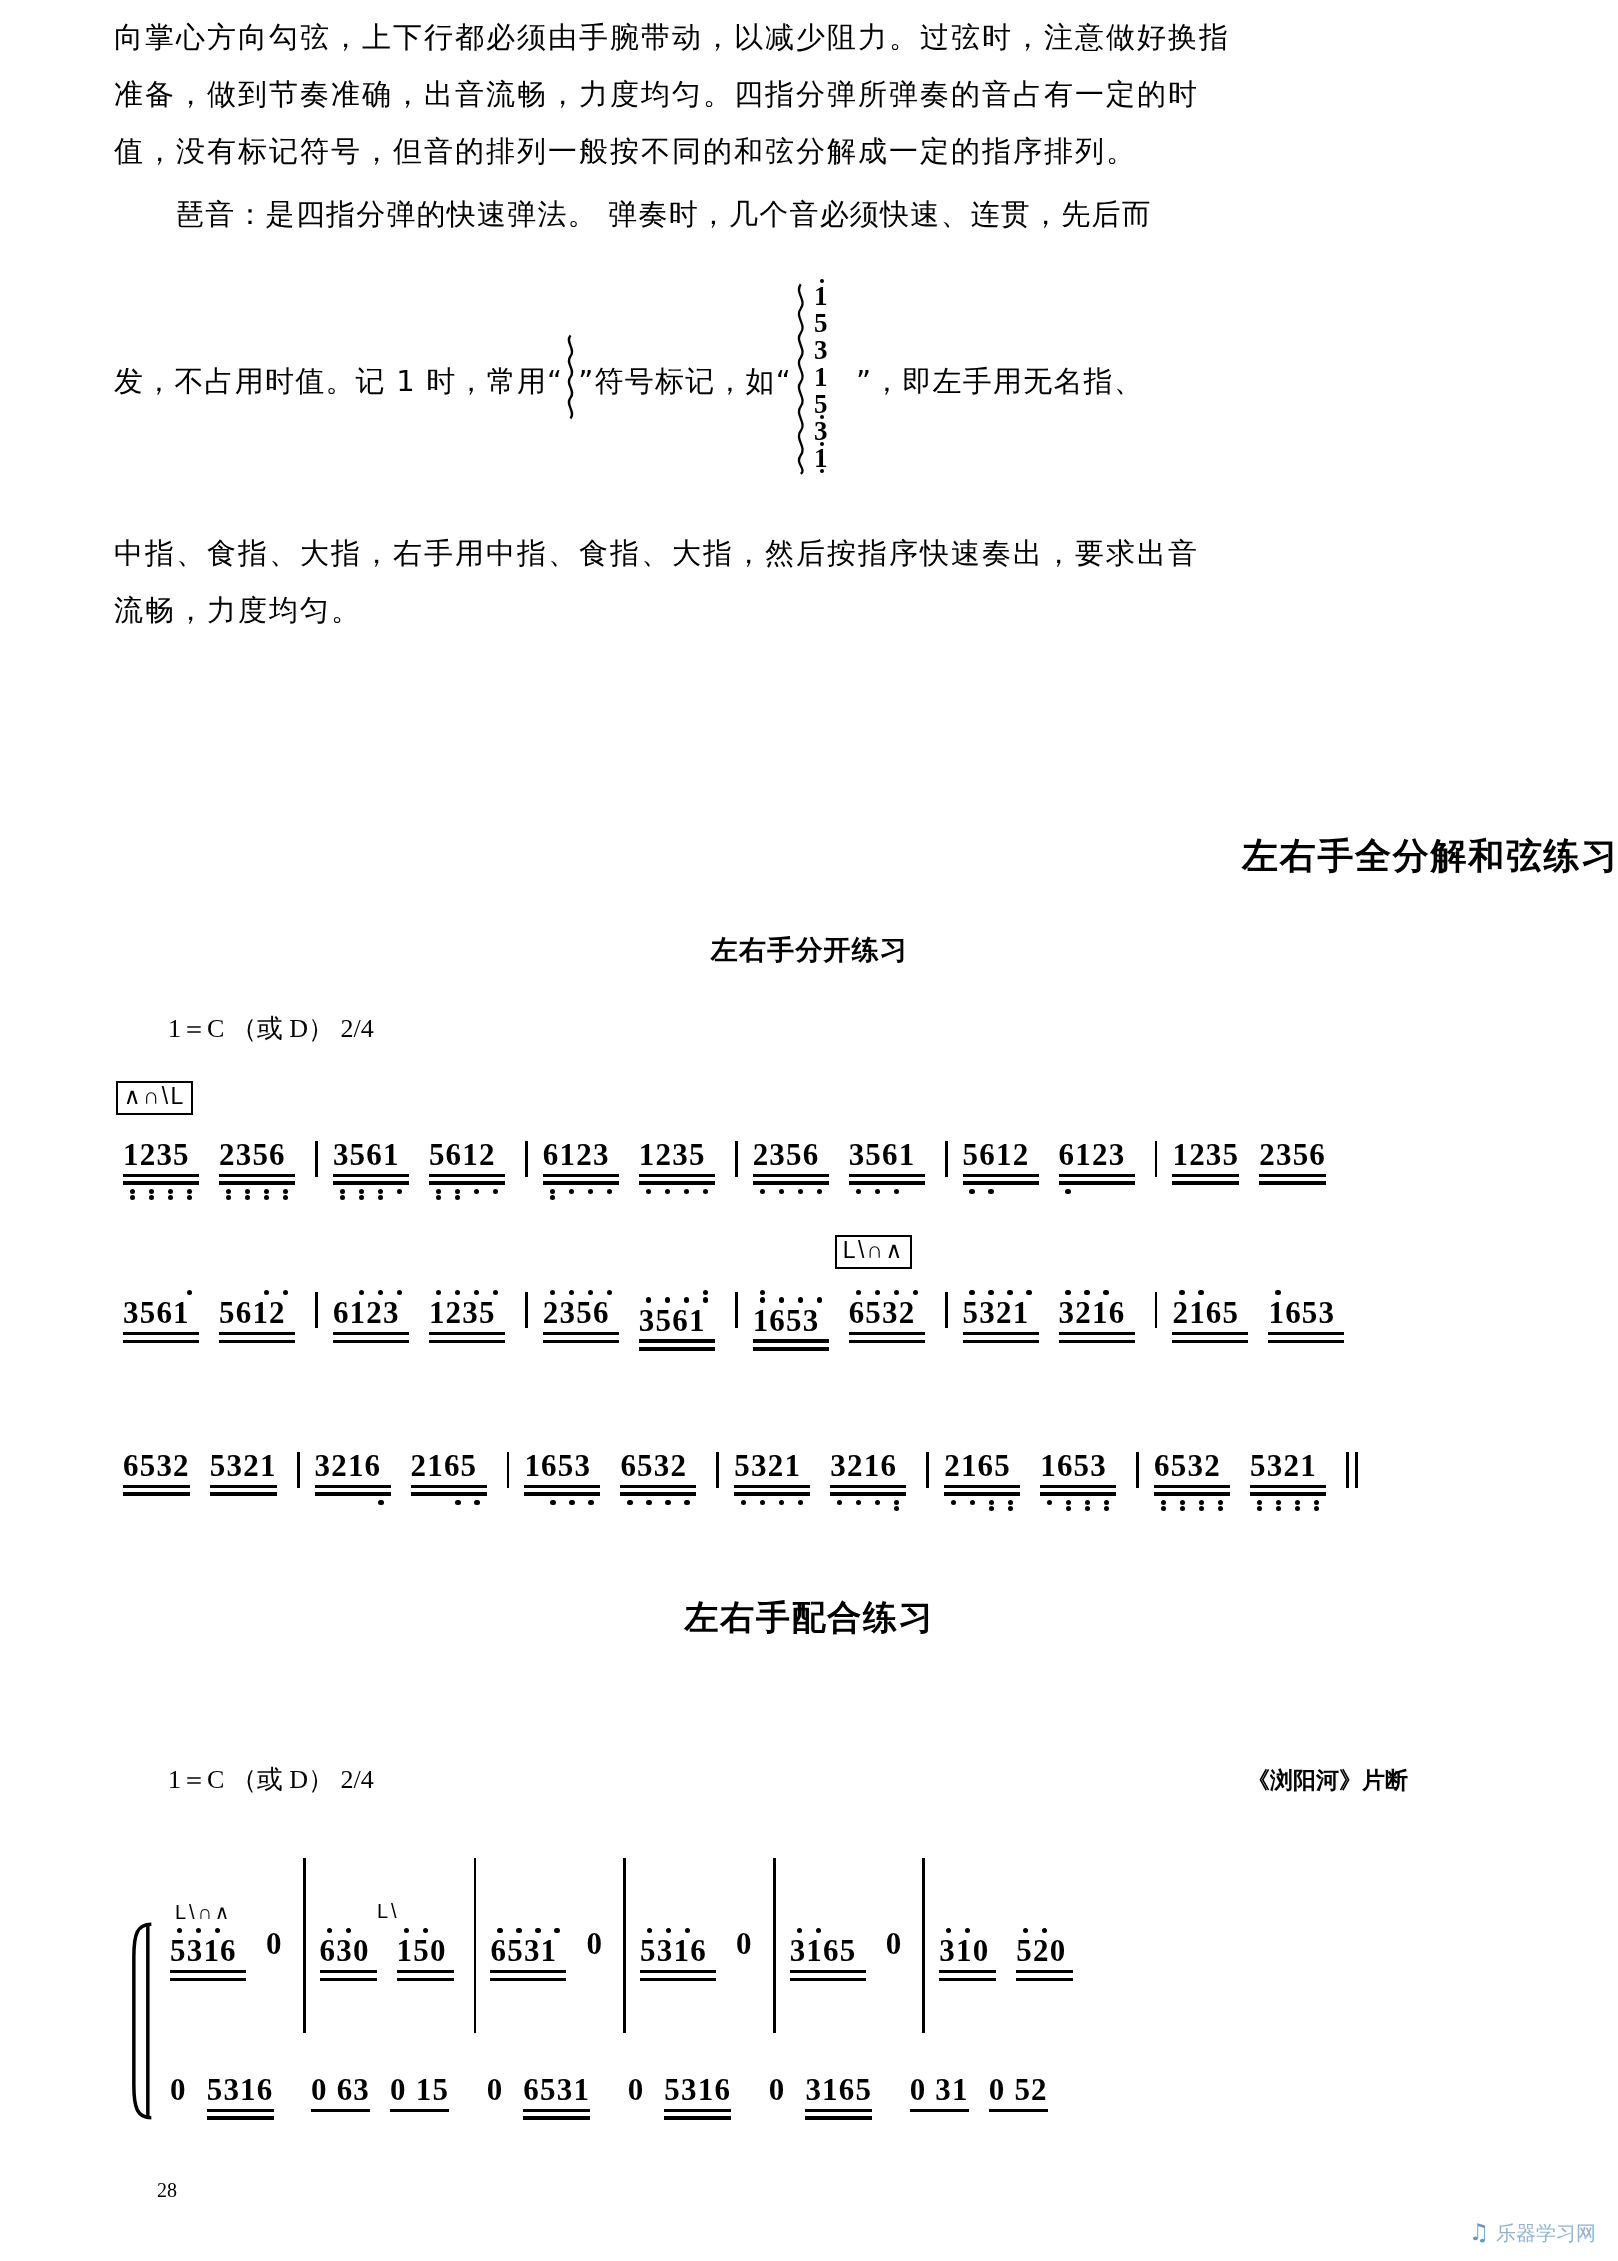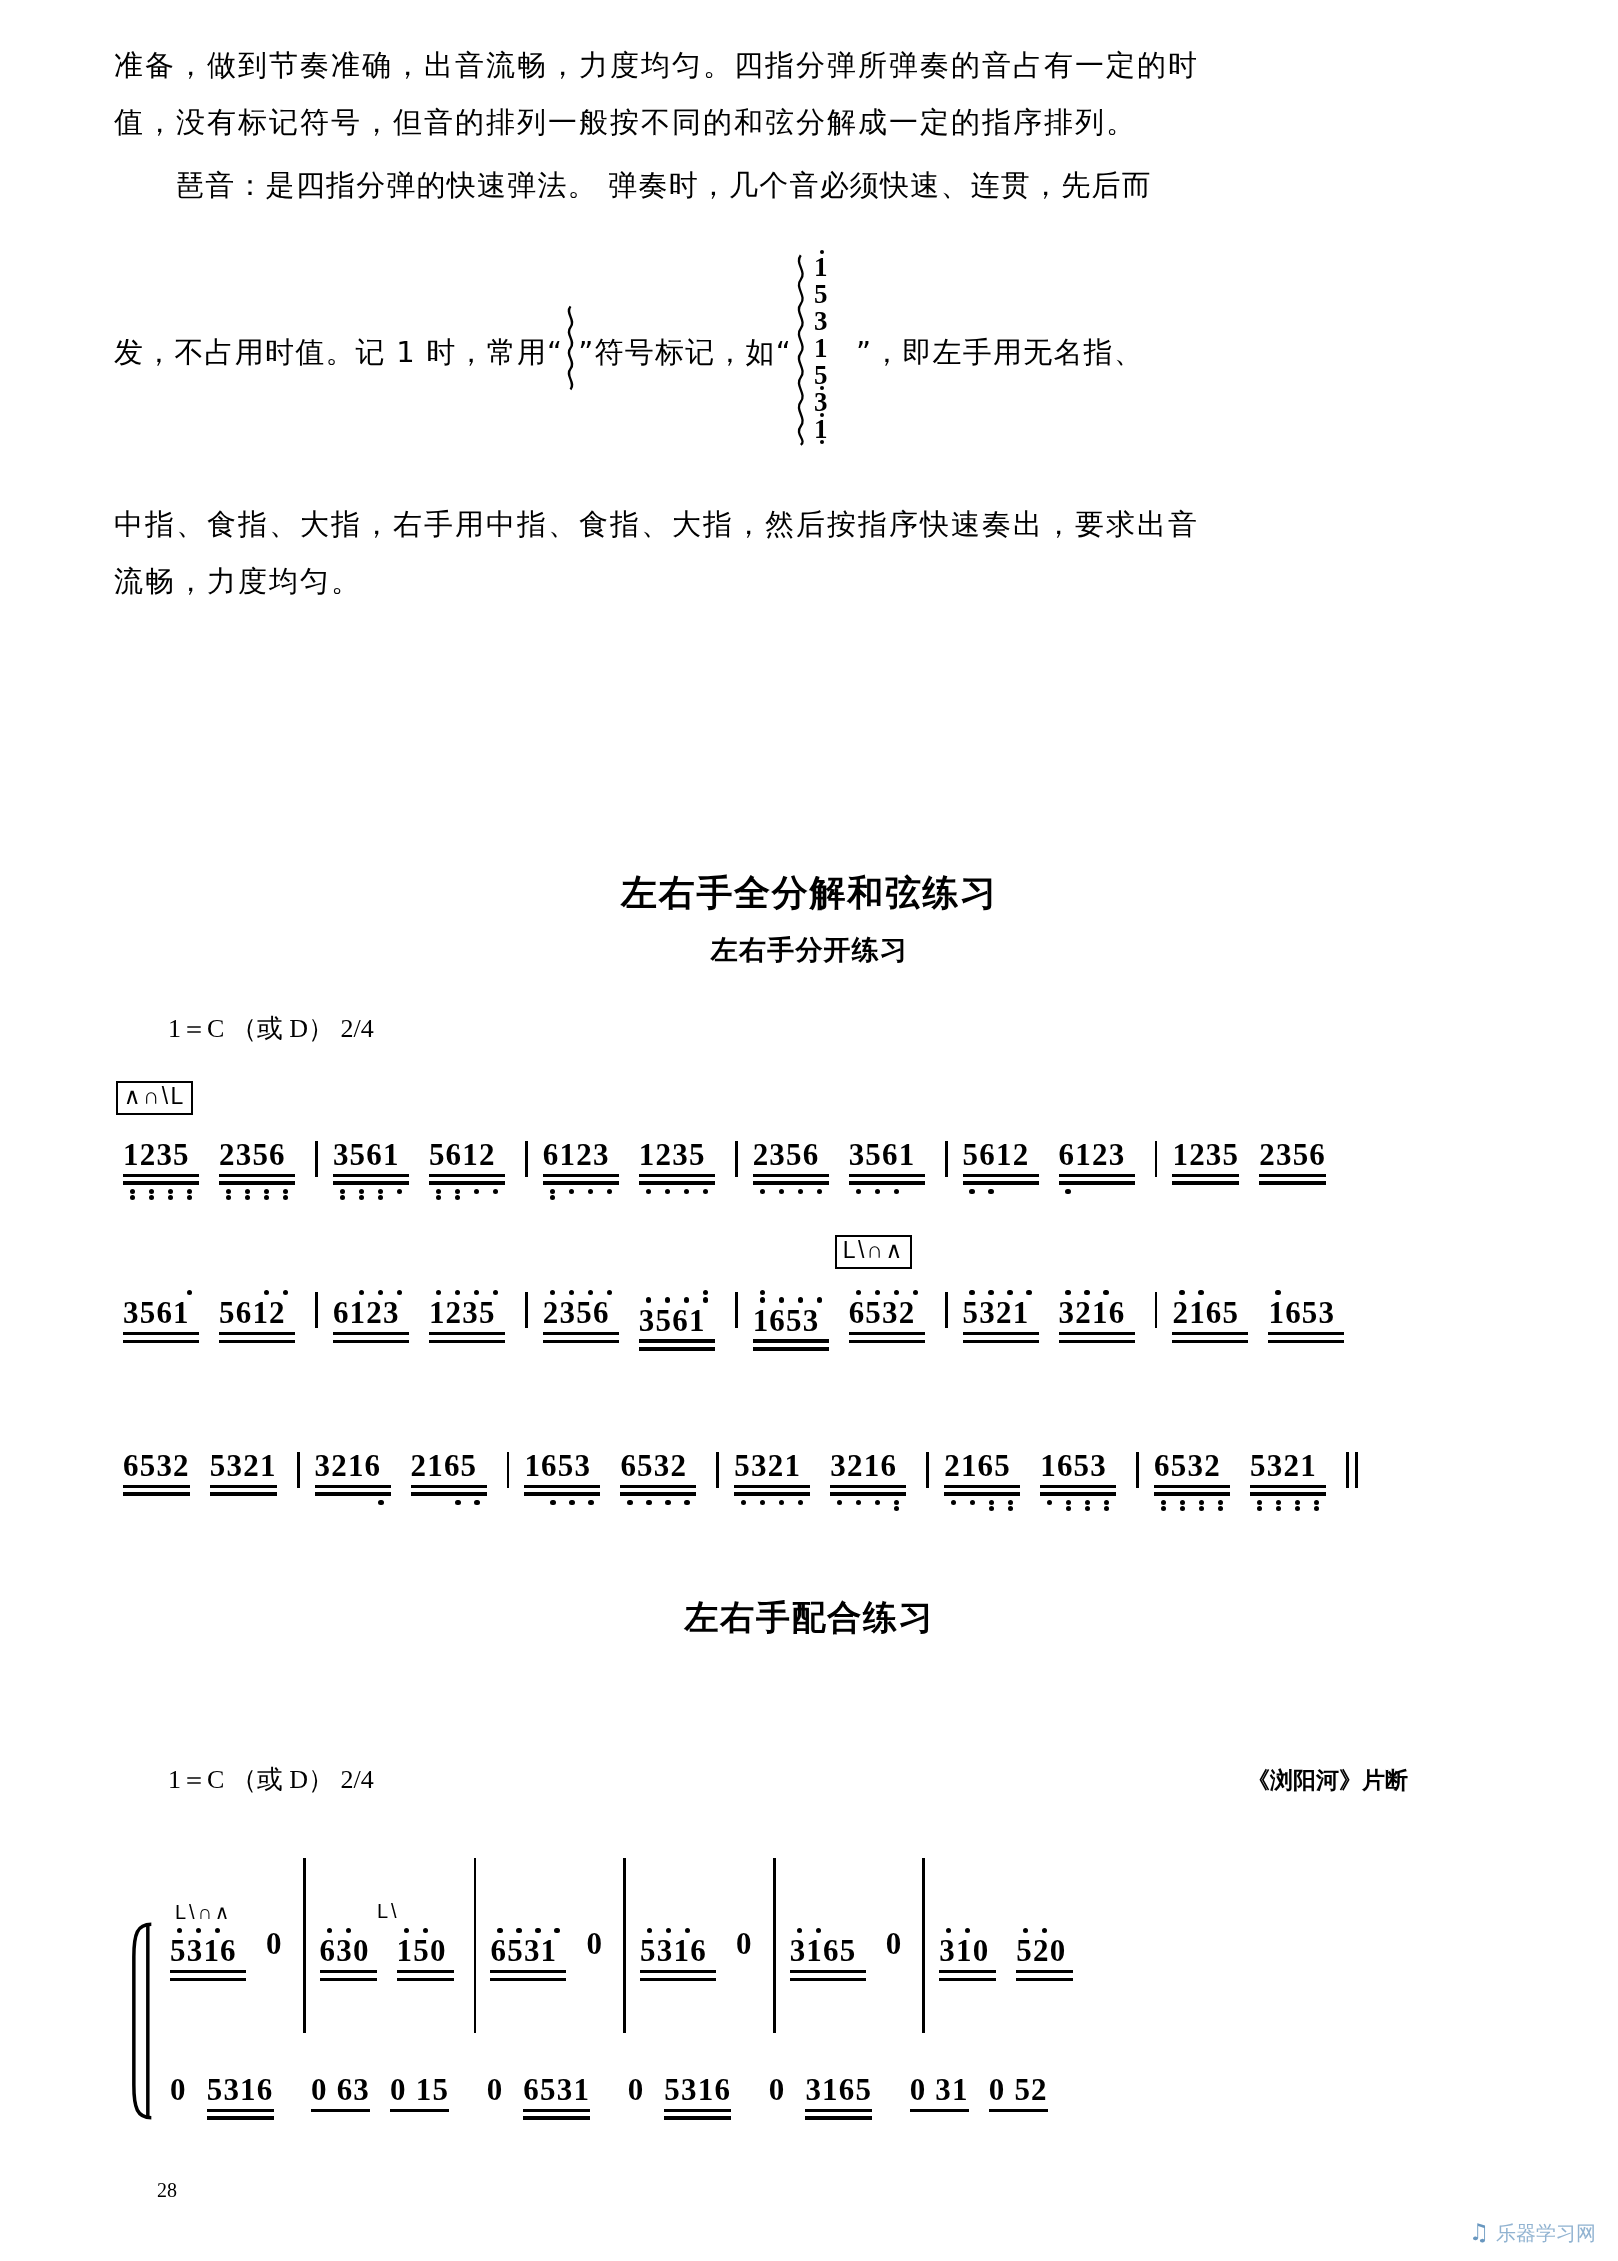--- a/index.html
+++ b/index.html
@@ -136,20 +136,21 @@
     opacity:.85;
   }
   .wm .wm-ico { color:#4f86b5; font-size:23px; }
 </style>
 </head>
 <body>
 
 <div class="page">
 
   <div class="prose" style="top:23px;">
+    <div class="pline just">向掌心方向勾弦，上下行都必须由手腕带动，以减少阻力。过弦时，注意做好换指</div>
     <div class="pline just" style="margin-top:28px;">准备，做到节奏准确，出音流畅，力度均匀。四指分弹所弹奏的音占有一定的时</div>
     <div class="pline just" style="margin-top:28px;">值，没有标记符号，但音的排列一般按不同的和弦分解成一定的指序排列。</div>
 
     <div class="pline indent" style="margin-top:34px;">
       <span class="bold">琶音</span><span>：</span><span>是四指分弹的快速弹法。  弹奏时，几个音必须快速、连贯，先后而</span>
     </div>
 
     <div class="pline" style="margin-top:56px; display:flex; align-items:center;">
       <span>发，不占用时值。记 1 时，常用“</span>
       <span class="squig">
@@ -176,21 +177,21 @@
           <div class="dot-below">1</div>
         </span>
       </span>
       <span>”，即左手用无名指、</span>
     </div>
 
     <div class="pline just" style="margin-top:62px;">中指、食指、大指，右手用中指、食指、大指，然后按指序快速奏出，要求出音</div>
     <div class="pline just" style="margin-top:28px;">流畅，力度均匀。</div>
   </div>
 
-  <div class="h-main" style="top:869px;">左右手全分解和弦练习</div>
+  <div class="h-main" style="top:832px;text-align:right;">左右手全分解和弦练习</div>
   <div class="h-sub" style="top:932px;">左右手分开练习</div>
   <div class="keysig" style="top:1011px; left:168px;">1＝C （或 D）  2/4</div>
 
   <div class="fingbox" style="top:1081px; left:116px;">∧∩\L</div>
   <div class="fingbox" style="top:1235px; left:835px;">L\∩∧</div>
 
   <div class="staff" id="sys1" style="top:1139px; left:123px;">
       <div class="grp">
         <div class="digits">1235</div>
         <div class="beams">

